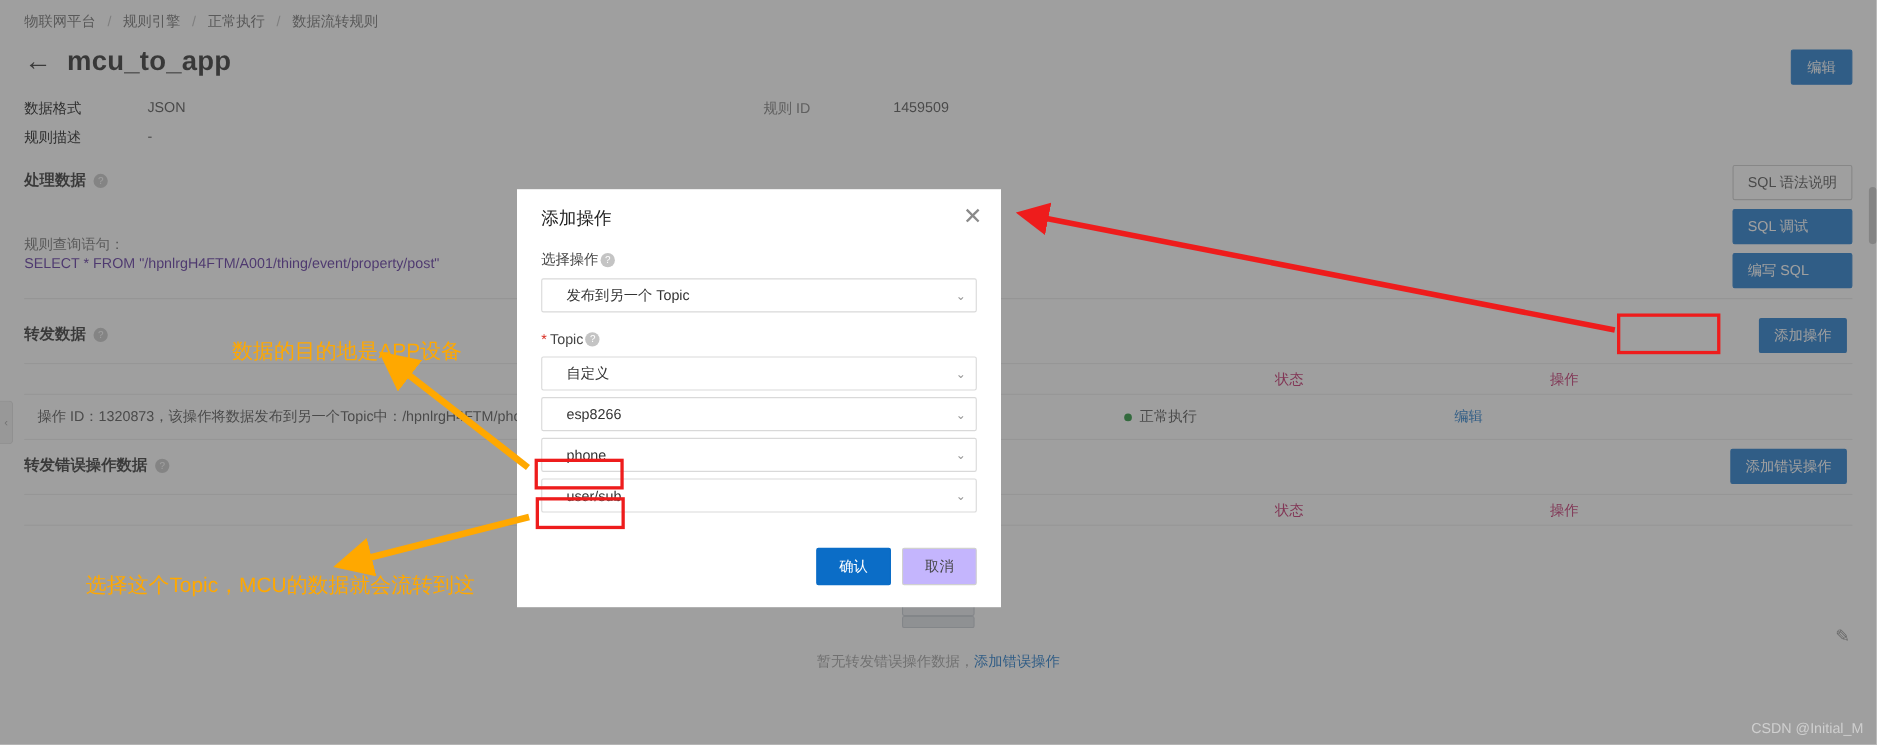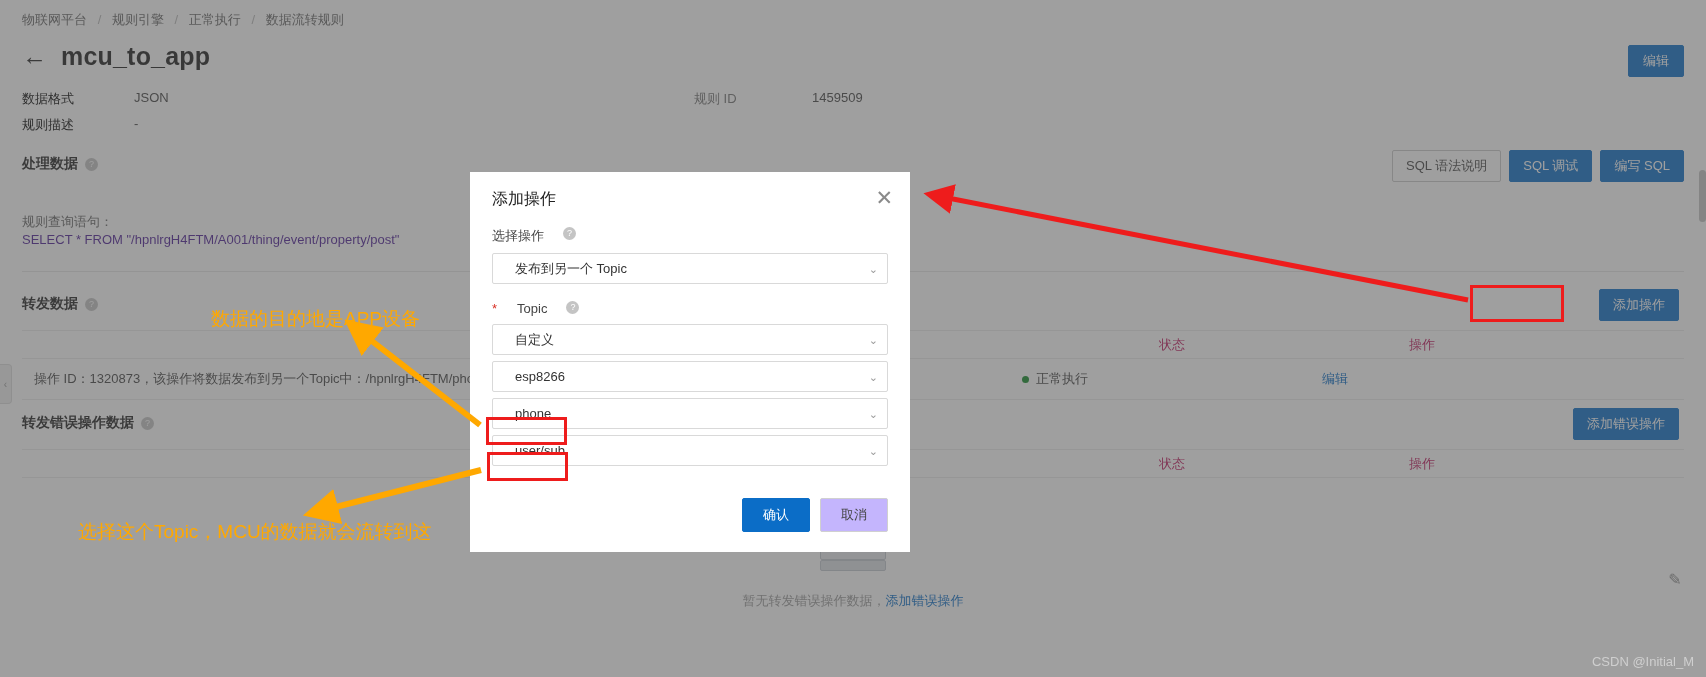--- a/index.html
+++ b/index.html
@@ -127,20 +127,21 @@
   .sec-process { top: 155px; }
   .sec-forward { top: 295px; }
   .sec-error   { top: 414px; }
 
   .sql-btns {
     position: absolute;
     right: 22px;
     top: 150px;
     display: flex;
     gap: 8px;
+    flex-direction: column;
   }
   .btn {
     font-size: 13px;
     padding: 6px 13px;
     border-radius: 2px;
     cursor: pointer;
     white-space: nowrap;
   }
   .btn-default {
     background: #fff;
@@ -348,21 +349,22 @@
   .modal-body {
     position: absolute;
     left: 22px;
     right: 22px;
     top: 55px;
   }
   .field-label {
     font-size: 13px;
     color: #444;
     display: flex;
-    gap: 19px;
+    align-items: center;
+    gap: 2px;
     margin-bottom: 8px;
   }
   .req-star { color: #d93025; margin-right: 1px; }
   .topic-preview {
     font-size: 13px;
     color: #9a9a9a;
     margin-bottom: 7px;
   }
   .select {
     position: relative;

